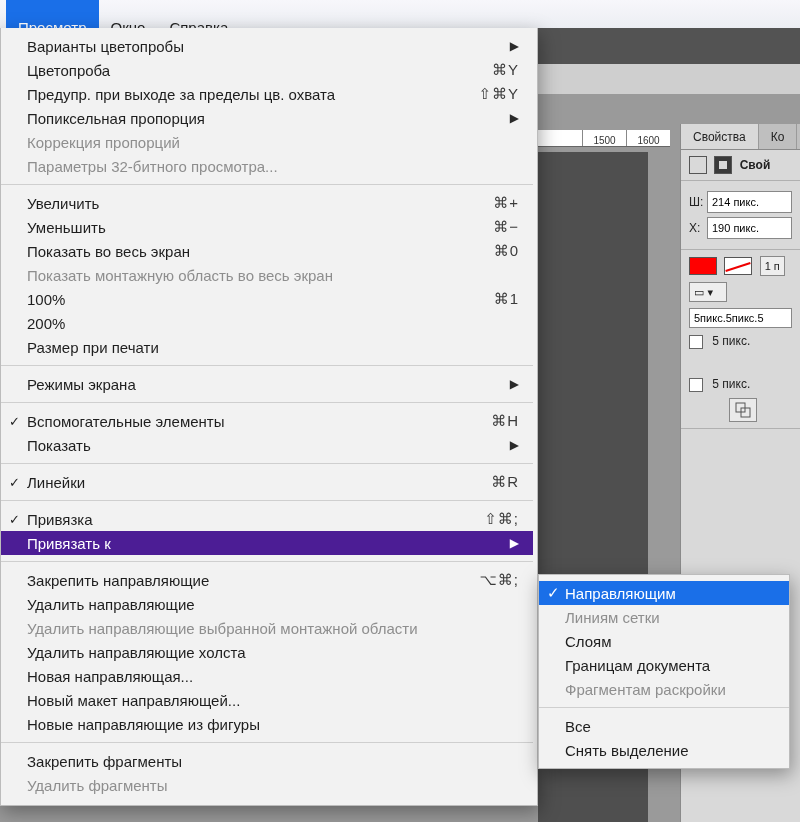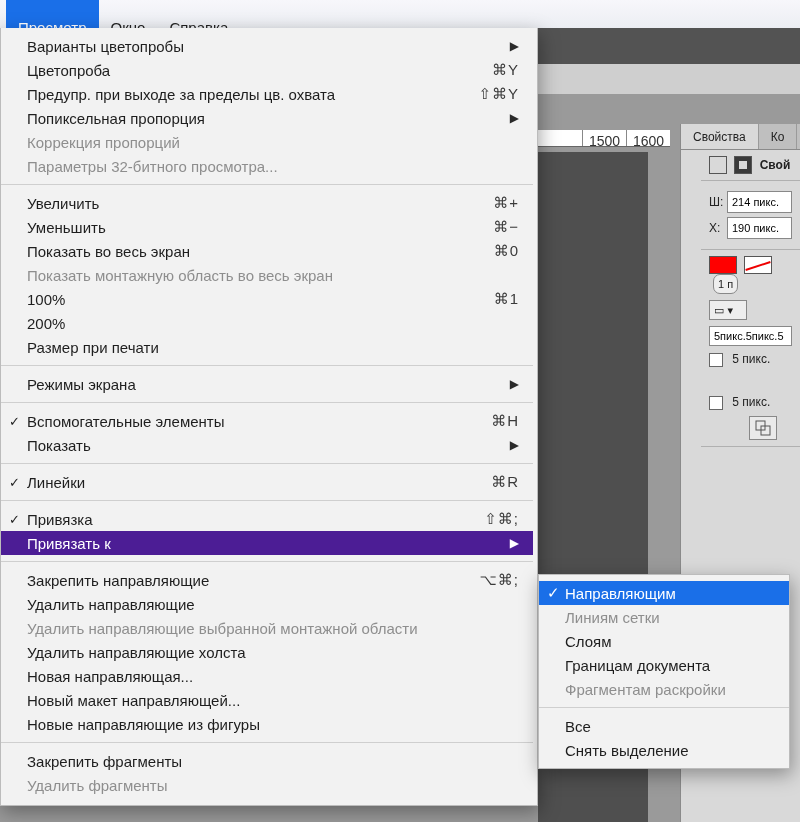--- a/index.html
+++ b/index.html
@@ -33,32 +33,32 @@
   .submenu .row { display: flex; align-items: center; height: 24px; padding: 0 14px 0 26px; position: relative; }
   .submenu .row.hl { background: #1a6fe8; color: #fff; }
   .submenu .row.disabled { color: #8e8e8e; }
   .submenu .row .check { position: absolute; left: 8px; }
   .submenu hr { border: none; border-top: 1px solid #cfcfcf; margin: 6px 0; }
 
   
   .bg-toolbar { position:absolute; top:28px; left:0; right:0; height:36px; background:#535353; }
   .bg-tabstrip { position:absolute; top:64px; left:0; right:0; height:30px; background:#cfcfcf; }
   .bg-doc { position:absolute; top:94px; left:0; width:670px; bottom:0; background:#9a9a9a; }
-  .ruler { position:absolute; top:130px; left:538px; width:132px; height:17px; background:#fff; border-bottom:1px solid #666; font-size:14px; color:#333; display:flex;padding-left:44px; }
+  .ruler { position:absolute; top:130px; left:538px; width:132px; height:17px; background:#fff; border-bottom:1px solid #666; font-size:10px; color:#333; display:flex;padding-left:44px; }
   .ruler span { flex:1; text-align:center; border-left:1px solid #888; line-height:22px; }
   .canvas { position:absolute; top:152px; left:538px; width:110px; height:670px; background:#4f4f4f; }
 
   .panel {
     position:absolute; top:124px; right:0; width:120px; bottom:0;
     background:#d9d9d9; border-left:1px solid #8a8a8a; font-size:12px; color:#222;
   }
   .panel .tabs { display:flex; background:#bfbfbf; height:26px; border-bottom:1px solid #8a8a8a; }
   .panel .tabs .tab { padding:0 12px; line-height:26px; font-size:12px; border-right:1px solid #9a9a9a; }
   .panel .tabs .tab.active { background:#d9d9d9; }
-  .panel .sec { padding:6px 8px; border-bottom:1px solid #b0b0b0;margin-left:20px; }
+  .panel .sec { padding:6px 8px; border-bottom:1px solid #b0b0b0; }
   .panel .icon-sq { display:inline-block; width:18px; height:18px; border:1px solid #555; vertical-align:middle; margin-right:4px; background:#d9d9d9; position:relative; }
   .panel .icon-sq.filled { background:#3a3a3a; }
   .panel .icon-sq.filled::after { content:""; position:absolute; inset:4px; background:#d9d9d9; }
   .panel .field-row { display:flex; align-items:center; margin:4px 0; }
   .panel .field-row .lbl { width:18px; font-size:12px; }
   .panel .field-row input { flex:1; height:22px; border:1px solid #888; background:#fff; font-size:11px; padding:0 4px; min-width:0; }
   .swatch { display:inline-block; width:28px; height:18px; border:1px solid #555; background:#ff0000; vertical-align:middle; }
   .swatch.none { background:#fff; position:relative; }
   .swatch.none::after { content:""; position:absolute; left:0; right:0; top:50%; border-top:2px solid #e00; transform:rotate(-18deg); }
   .mini-sel { display:inline-block; height:20px; border:1px solid #888; background:#eee; font-size:11px; padding:0 4px; line-height:18px; vertical-align:middle; }
@@ -94,21 +94,21 @@
       <input value="214 пикс." style="">
     </div>
     <div class="field-row">
       <span class="lbl">X:</span>
       <input value="190 пикс." style="">
     </div>
   </div>
   <div class="sec">
     <span class="swatch"></span>
     <span class="swatch none" style="margin-left:4px;"></span>
-    <span class="mini-sel" style="margin-left:4px;border-radius:7px;">1 п</span>
+    <span class="mini-sel" style="margin-left:4px;">1 п</span>
     <div style="margin-top:6px;">
       <span class="mini-sel" style="width:38px;">▭ ▾</span>
     </div>
     <div style="margin-top:6px;">
       <input style="width: 100%; height: 20px; border: 1px solid rgb(136, 136, 136); font-size: 11px; padding: 0px 4px;" value="5пикс.5пикс.5">
     </div>
     <div style="margin-top:6px;">
       <span class="chk"></span>
       <span>5 пикс.</span>
     </div>

